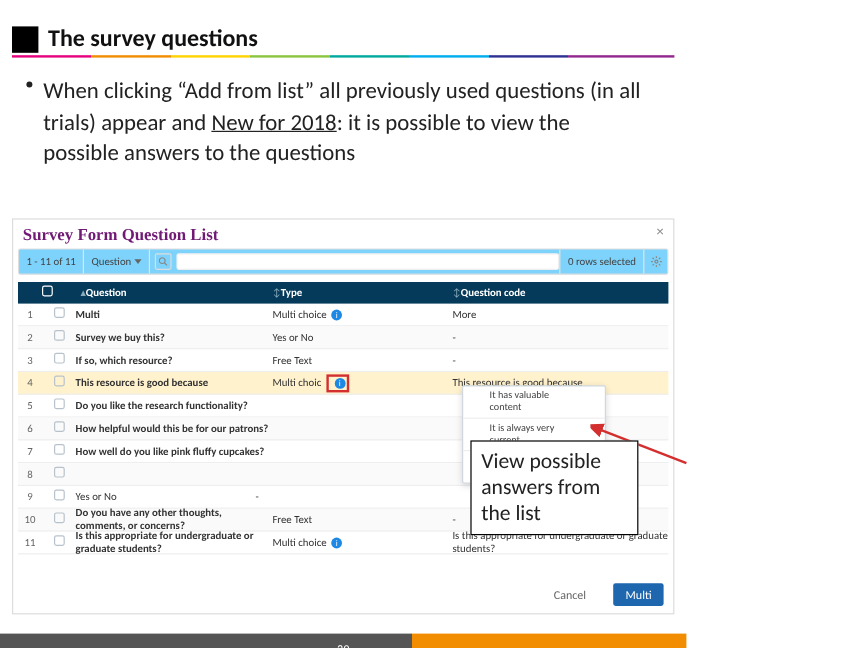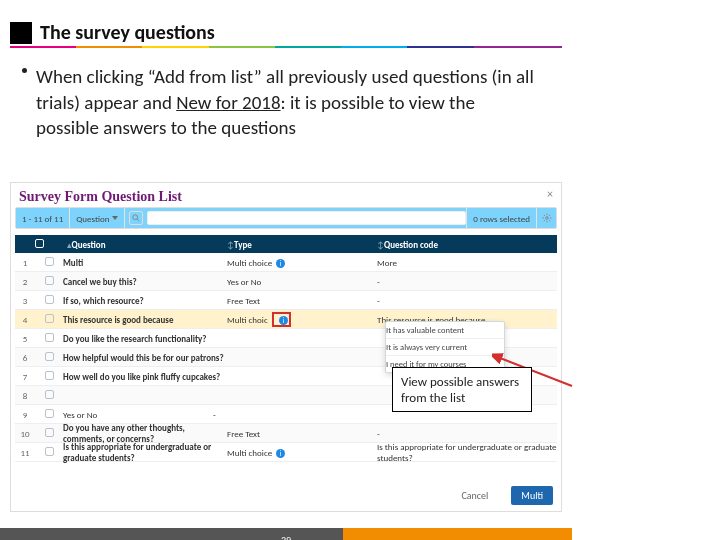--- a/index.html
+++ b/index.html
@@ -41,24 +41,24 @@
   .row .chk { width:28px; text-align:center; }
   .chkbox { display:inline-block; width:9px; height:9px; border:1px solid #b8c2cc; border-radius:2px; }
   .row .q { flex:1; font-weight:700; color:#333; }
   .row .typ { width:150px; }
   .row .code { width:180px; }
   .info-dot { display:inline-flex; width:9px;height:9px;border-radius:50%;background:#1e88e5;color:#fff;font-size:7px;align-items:center;justify-content:center;margin-left:4px;}
   .row.hi { background:#fff2cc !important; }
   .redbox { display:inline-block; border:2px solid #d32f2f; padding:0 1px; margin-left:4px; }
 
   .popover { position:absolute; left:374px; top:138px; width:120px; background:#fff; border:1px solid #d0d7de; border-radius:2px; box-shadow:0 2px 6px rgba(0,0,0,.15); font-size:8.5px;}
-  .popover div { padding:3px 0; border-bottom:1px solid #eee; color:#444;}
+  .popover div { padding:3px 22px; border-bottom:1px solid #eee; color:#444;}
   .popover div:last-child{border-bottom:none;}
 
-  .callout-box { position:absolute; right:40px; top:355px; width:140px; background:#fff; border:1.5px solid #000; padding:6px 8px; font-size:13px; line-height:1.2; }
+  .callout-box { position:absolute; right:40px; top:355px; width:140px; background:#fff; border:1.5px solid #000; padding:6px 8px; font-size:18px; line-height:1.2; }
   .arrow-svg { position:absolute; left:492px; top:340px; }
 
   .footer-btns { position:absolute; right:8px; bottom:6px; display:flex; gap:13px; align-items:center; font-size:10px;}
   .btn { padding:3px 10px; border-radius:2px; }
   .btn-cancel { color:#666; }
   .btn-select { background:#1e66ae; color:#fff; }
 
   .pagebar { position:absolute; left:0; right:0; bottom:0; height:24px; background:linear-gradient(90deg,#555 0 60%, #f28c00 60% 100%); color:#fff; font-size:10px; display:flex; align-items:center; justify-content:center;}
 </style>
 </head>
@@ -122,21 +122,21 @@
         <div class="row">
           <div class="idx">1</div>
           <div class="chk"><span class="chkbox"></span></div>
           <div class="q">Multi</div>
           <div class="typ">Multi choice<span class="info-dot">i</span></div>
           <div class="code">More</div>
         </div>
         <div class="row">
           <div class="idx">2</div>
           <div class="chk"><span class="chkbox"></span></div>
-          <div class="q">Cancel we buy this?</div>
+          <div class="q">Survey we buy this?</div>
           <div class="typ">Yes or No</div>
           <div class="code">-</div>
         </div>
         <div class="row">
           <div class="idx">3</div>
           <div class="chk"><span class="chkbox"></span></div>
           <div class="q">If so, which resource?</div>
           <div class="typ">Free Text</div>
           <div class="code">-</div>
         </div>

